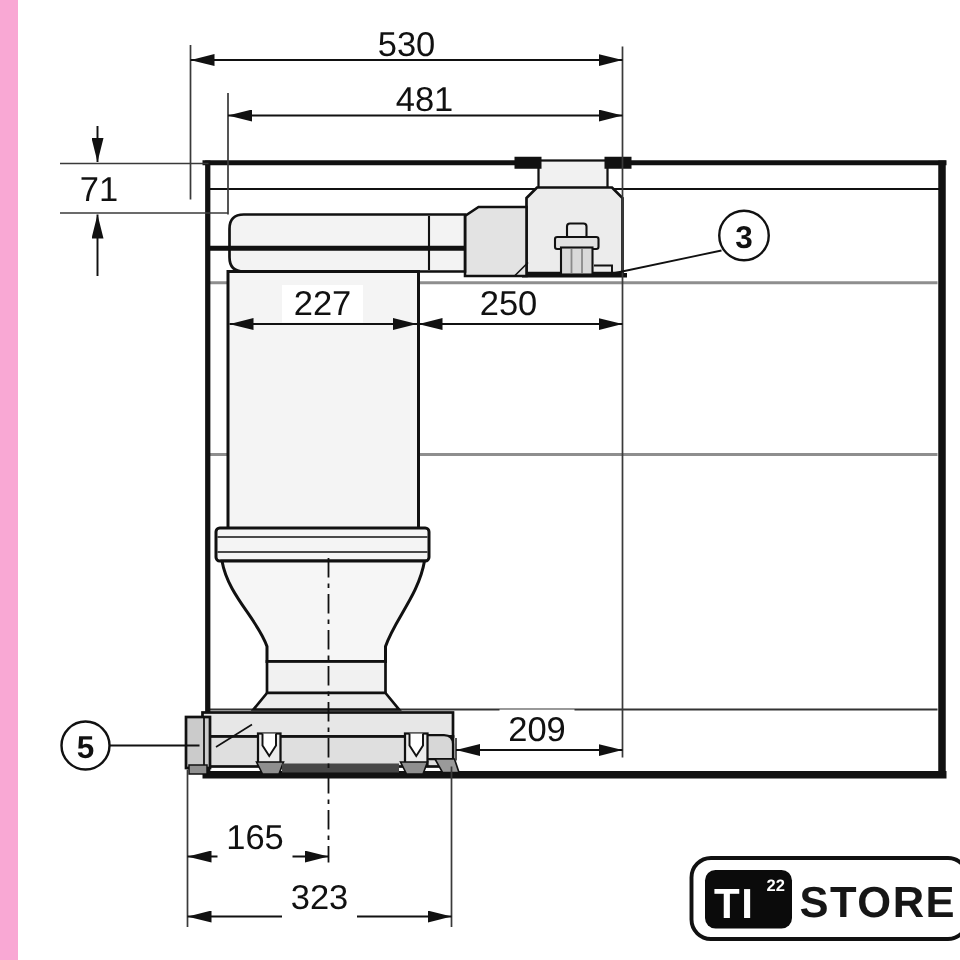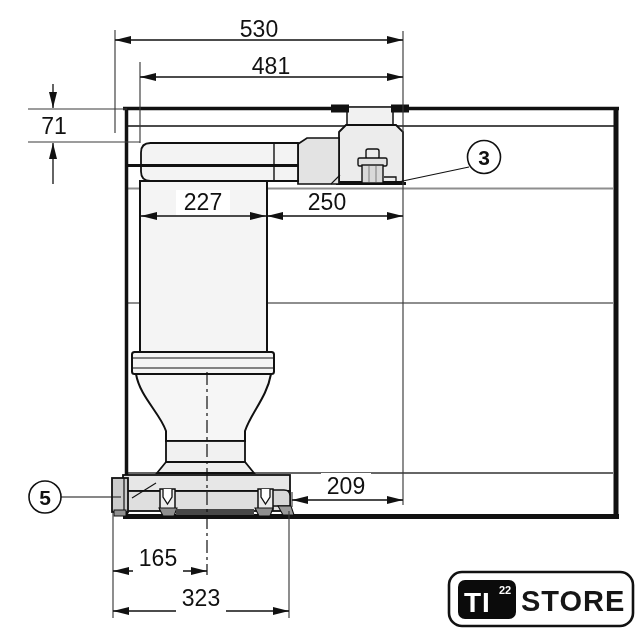--- a/index.html
+++ b/index.html
@@ -1,16 +1,16 @@
 <!DOCTYPE html>
 <html><head>
 <meta charset="utf-8">
 <style>
   html,body{margin:0;padding:0;background:#ffffff;}
-  .stage{width:552px;height:640px;position:relative;background:#f9a8d4;}
+  .stage{width:552px;height:640px;position:relative;background:#f9a8d4;padding-left:12px;}
   svg{display:block;font-family:"Liberation Sans",sans-serif;}
   .dim-label{font:23px "Liberation Sans",sans-serif;text-anchor:middle;fill:#111;}
   .callout-label{font:bold 21px "Liberation Sans",sans-serif;text-anchor:middle;fill:#111;}
   .logo-ti{font:bold 28px "Liberation Sans",sans-serif;fill:#fff;letter-spacing:1px;}
   .logo-sup{font:bold 11px "Liberation Sans",sans-serif;fill:#fff;}
   .logo-store{font:bold 29px "Liberation Sans",sans-serif;fill:#161616;letter-spacing:1px;}
   .ext{stroke:#3a3a3a;stroke-width:1.15;fill:none;}
   .dim{stroke:#111;stroke-width:1.3;fill:none;}
   .gray-line{stroke:#8e8e8e;stroke-width:2;fill:none;}
 </style>

